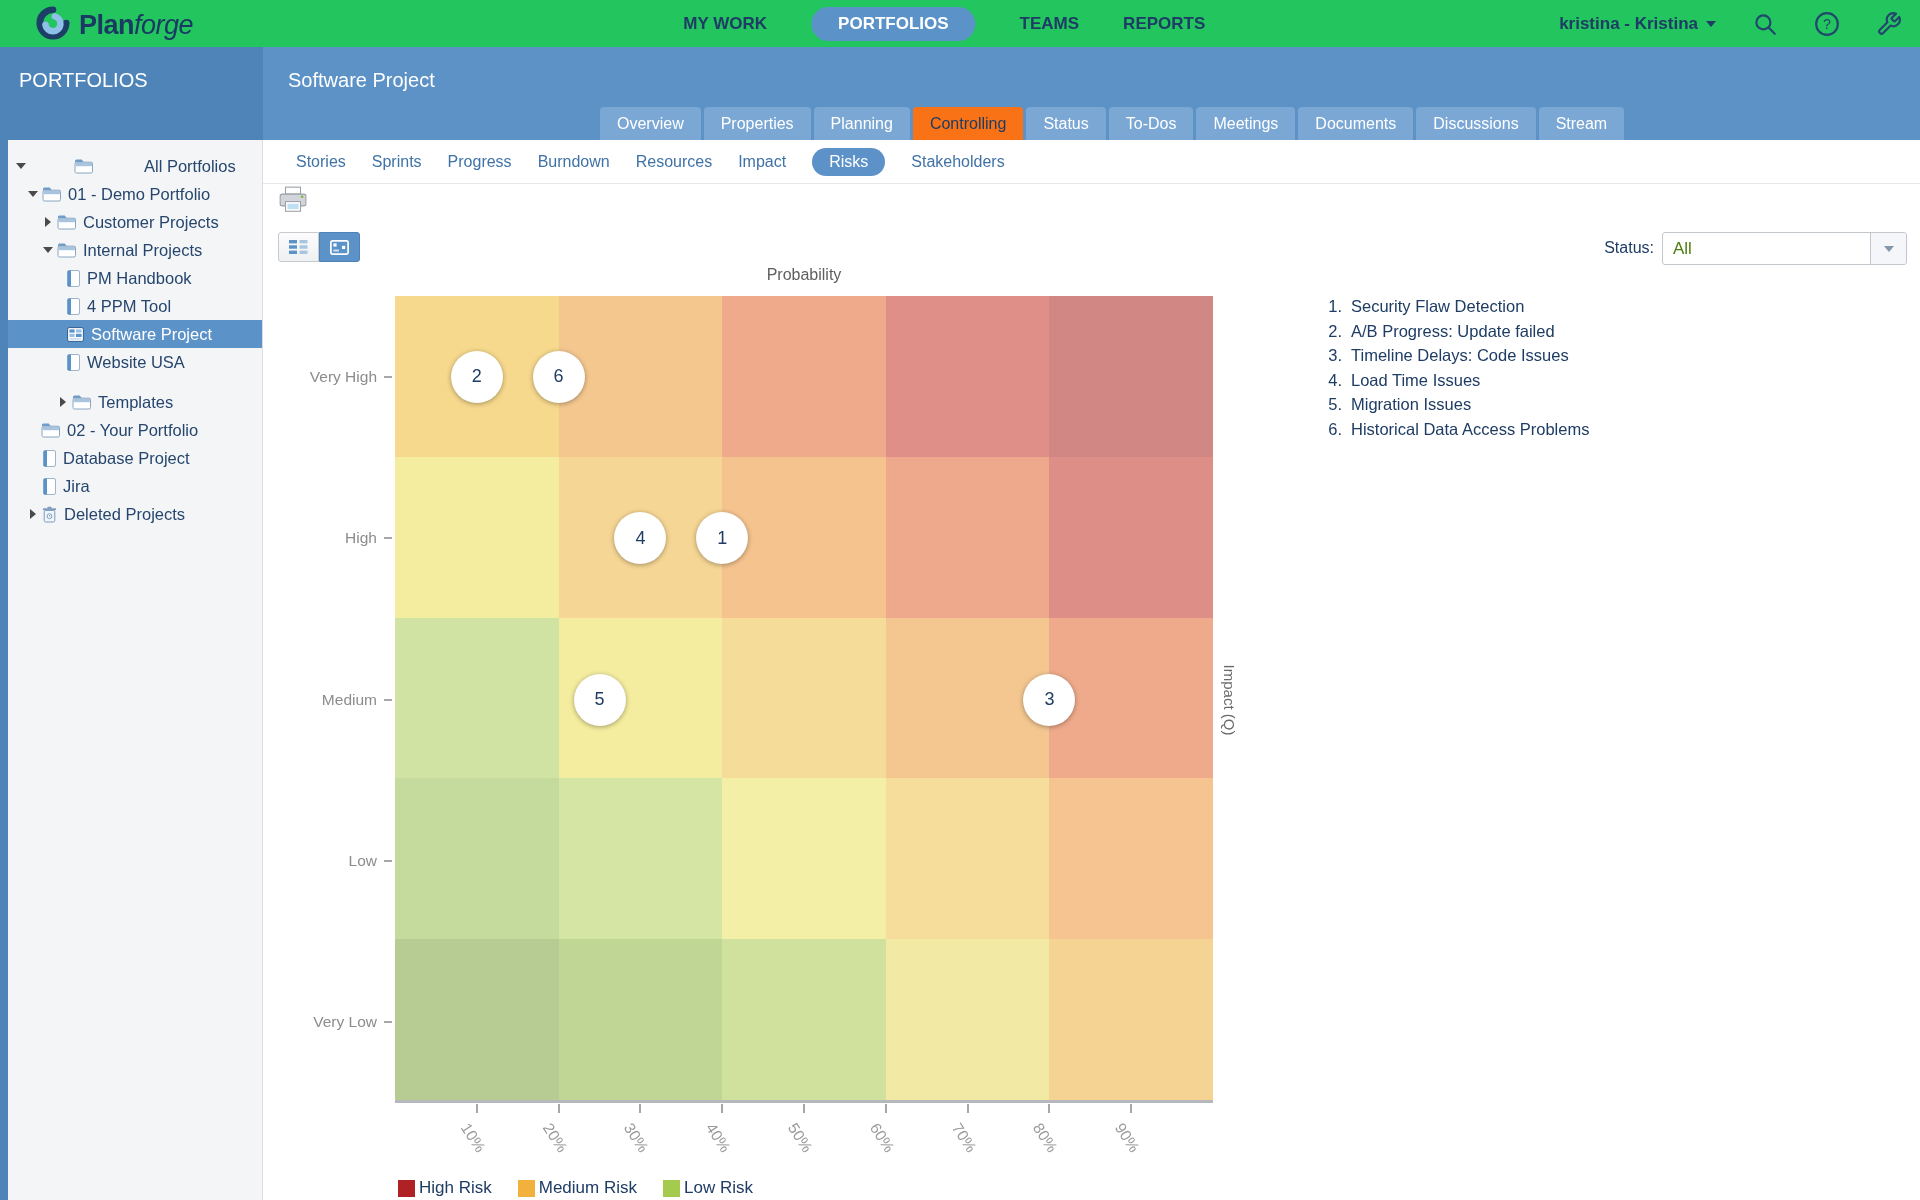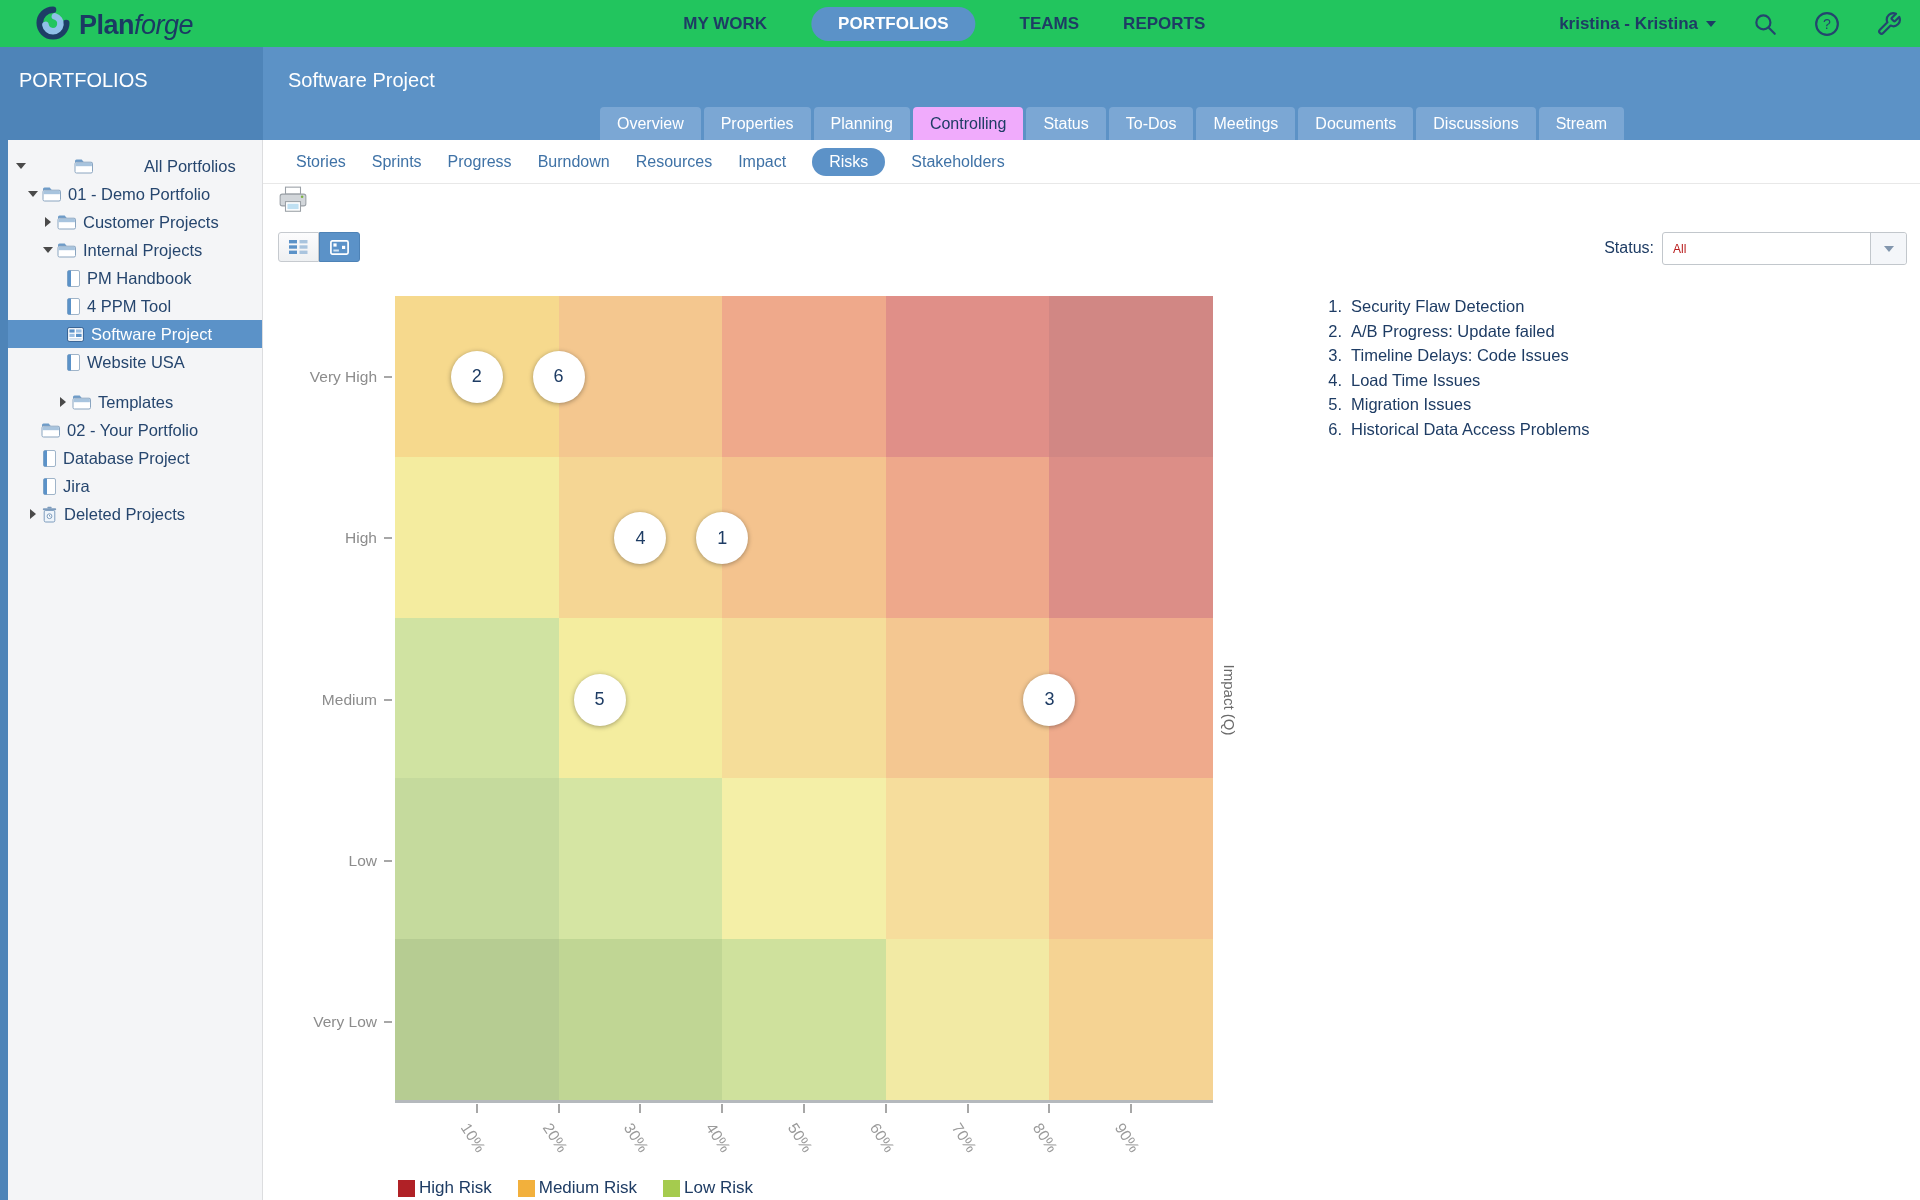--- a/index.html
+++ b/index.html
@@ -27,21 +27,21 @@
   .tool-ic { cursor:pointer; display:flex; align-items:center; }
 
   
   .band { position:absolute; left:0; top:47px; width:1920px; height:93px; background:#5C92C6; }
   .band-left { position:absolute; left:0; top:0; width:263px; height:93px; background:#4E84B8; }
   .band-left .panel-title { position:absolute; left:19px; top:22px; font-size:20px; color:#fff; }
   .page-title { position:absolute; left:288px; top:22px; font-size:20px; color:#fff; }
   .tabs { position:absolute; left:600px; bottom:0; display:flex; align-items:flex-end; }
   .tab { height:33px; line-height:33px; padding:0 17px; margin-right:3px; background:#7BA7D4; color:#fff;
          font-size:16px; border-radius:4px 4px 0 0; cursor:pointer; white-space:nowrap; }
-  .tab.active { background:#f0abfc; color:#1E3C64; }
+  .tab.active { background:#f97316; color:#1E3C64; }
 
   
   .left-strip { position:absolute; left:0; top:140px; width:8px; height:1060px; background:#4E84B8; }
   .sidebar { position:absolute; left:8px; top:140px; width:255px; height:1060px; background:#F4F5F7; border-right:1px solid #DCDDDF; padding-top:12px; }
   .tree-row { height:28px; display:flex; align-items:center; font-size:16.5px; color:#26466E; cursor:pointer; white-space:nowrap; }
   .tree-row.selected { background:#5B92C8; color:#fff; }
   .tree-caret { width:14px; display:flex; justify-content:center; flex:none; }
   .tri-down { width:0; height:0; border-left:5px solid transparent; border-right:5px solid transparent; border-top:6px solid #4a4a4a; }
   .tri-right { width:0; height:0; border-top:5px solid transparent; border-bottom:5px solid transparent; border-left:6px solid #4a4a4a; }
   .tree-icon { margin:0 7px 0 2px; display:flex; flex:none; }
@@ -55,21 +55,21 @@
   
   .print-btn { position:absolute; left:278px; top:186px; width:32px; height:30px; cursor:pointer; }
   .view-toggle { position:absolute; left:278px; top:232px; display:flex; }
   .vt-btn { width:41px; height:30px; display:flex; align-items:center; justify-content:center; cursor:pointer;
             border:1px solid #C6CACF; background:linear-gradient(#fcfcfd,#eef0f2); }
   .vt-btn:first-child { border-radius:3px 0 0 3px; }
   .vt-btn.selected { background:#5B92C8; border-color:#4D82B6; border-radius:0 3px 3px 0; }
   .status-label { position:absolute; left:1580px; top:239px; width:74px; text-align:right; font-size:16px; color:#1E3C64; }
   .status-select { position:absolute; left:1662px; top:232px; width:245px; height:33px; background:#fff;
                    border:1px solid #C2C7CC; border-radius:3px; display:flex; align-items:center; cursor:pointer; }
-  .status-value { flex:1; padding-left:10px; font-size:12px; color:#b91c1c; }
+  .status-value { flex:1; padding-left:10px; font-size:17px; color:#4d7c0f; }
   .status-arrow { width:36px; height:100%; border-left:1px solid #C2C7CC; background:#F4F6F9; border-radius:0 3px 3px 0;
                   display:flex; align-items:center; justify-content:center; }
   .status-arrow span { width:0; height:0; border-left:5px solid transparent; border-right:5px solid transparent; border-top:6px solid #8296AD; }
 
   
   .chart-title { position:absolute; left:395px; top:266px; width:818px; text-align:center; font-size:16px; color:#5F5F5F; }
   #matrix-grid { position:absolute; left:395px; top:296px; width:818px; height:807px;
                  display:grid; grid-template-columns:repeat(5,1fr); grid-template-rows:repeat(5,1fr);
                  border-bottom:3px solid #B5B9BD; }
   .cell {}
@@ -352,20 +352,21 @@
     </div>
   </div>
   <div class="status-label">Status:</div>
   <div class="status-select">
     <span class="status-value">All</span>
     <span class="status-arrow">
         <span></span>
       </span>
   </div>
 
+  <div class="chart-title">Probability</div>
   <div id="matrix-grid">
       <div class="cell" style="background: rgb(246, 217, 141);"></div>
       <div class="cell" style="background: rgb(244, 199, 143);"></div>
       <div class="cell" style="background: rgb(239, 169, 139);"></div>
       <div class="cell" style="background: rgb(224, 143, 136);"></div>
       <div class="cell" style="background: rgb(209, 135, 132);"></div>
       <div class="cell" style="background: rgb(244, 236, 159);"></div>
       <div class="cell" style="background: rgb(245, 214, 148);"></div>
       <div class="cell" style="background: rgb(244, 195, 142);"></div>
       <div class="cell" style="background: rgb(238, 168, 139);"></div>

